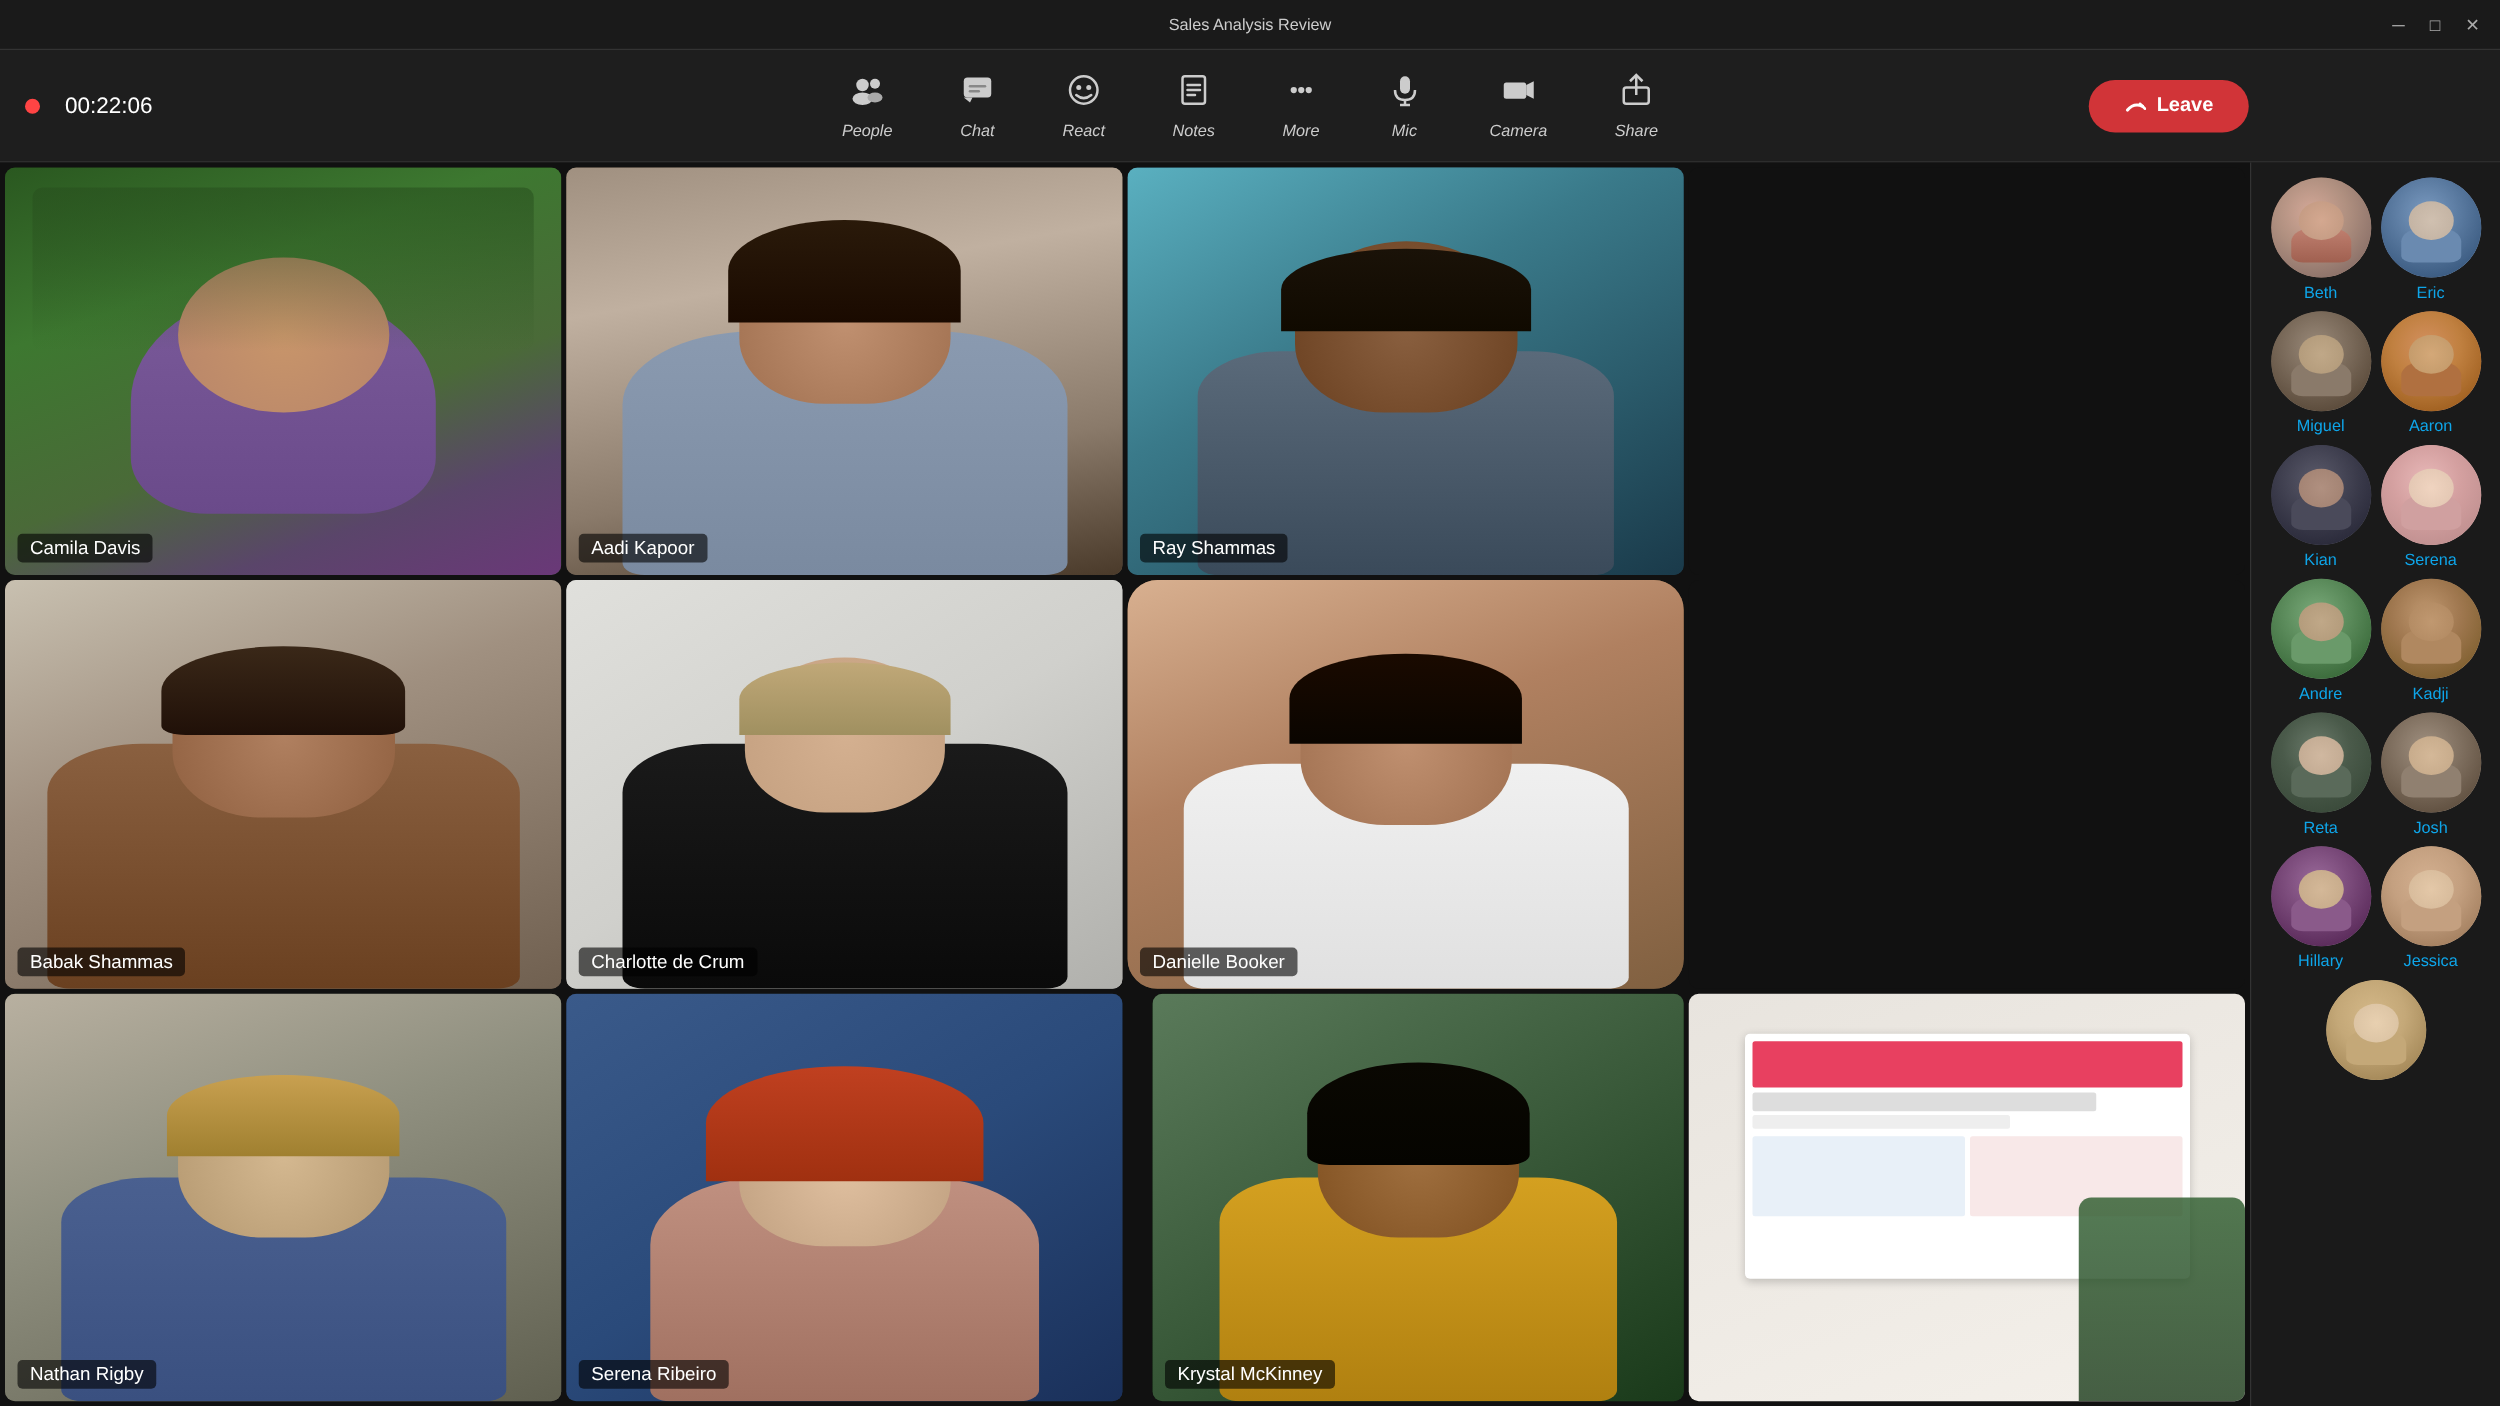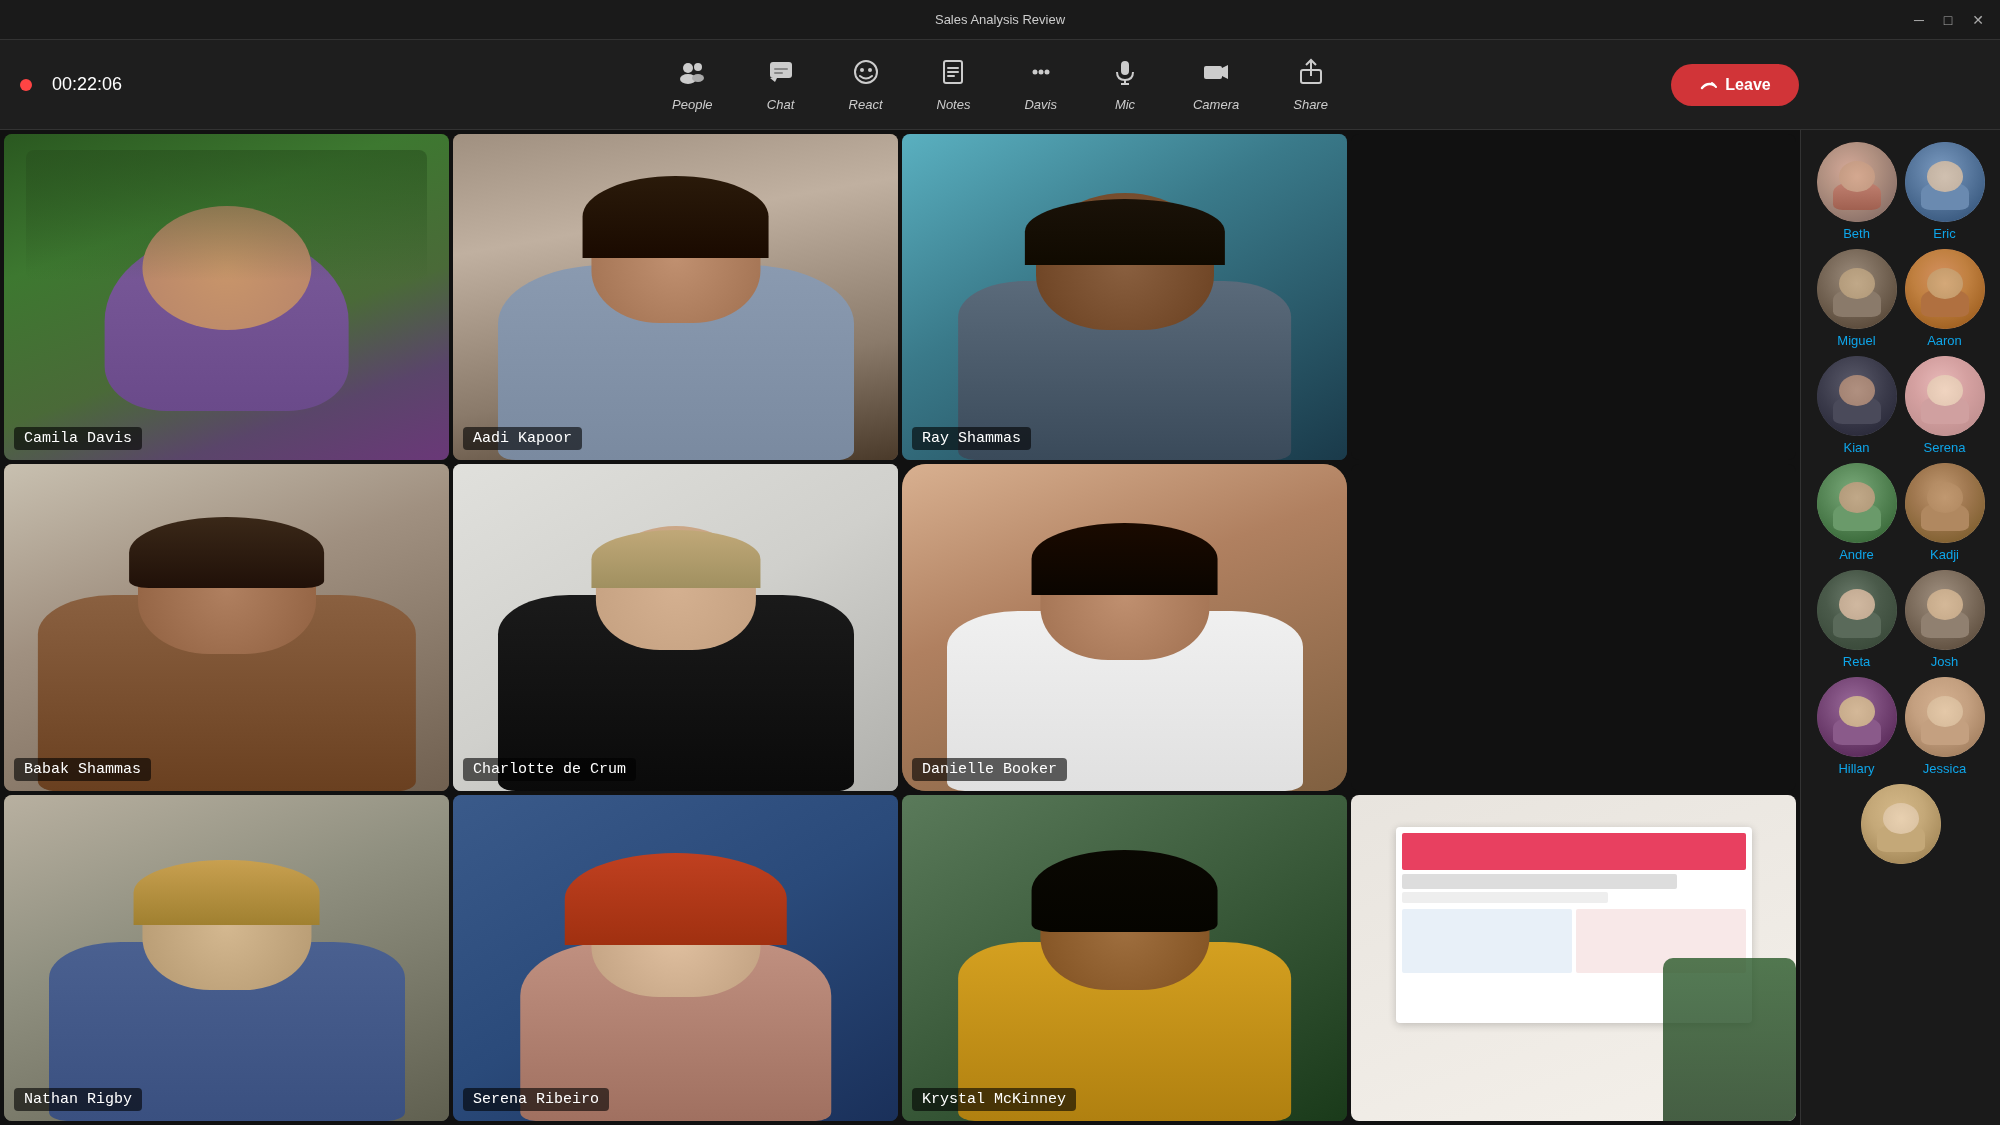--- a/index.html
+++ b/index.html
@@ -127,21 +127,20 @@
       gap: 4px;
       background: #111;
       padding: 4px;
     }
 
     .video-cell {
       position: relative;
       background: #2d2d2d;
       border-radius: 8px;
       overflow: hidden;
-      font-family: Liberation Mono, monospace;
     }
 
     
     .participant-name {
       position: absolute;
       bottom: 10px;
       left: 10px;
       background: rgba(0,0,0,0.6);
       color: #fff;
       padding: 3px 10px;
@@ -284,21 +283,21 @@
       <span class="label">Notes</span>
     </button>
     <button class="toolbar-btn">
       <span class="icon">
         <svg width="28" height="28" viewBox="0 0 28 28" fill="none">
           <circle cx="8" cy="14" r="2.5" fill="#ccc"></circle>
           <circle cx="14" cy="14" r="2.5" fill="#ccc"></circle>
           <circle cx="20" cy="14" r="2.5" fill="#ccc"></circle>
         </svg>
       </span>
-      <span class="label">Davis</span>
+      <span class="label">More</span>
     </button>
     <button class="toolbar-btn">
       <span class="icon">
         <svg width="28" height="28" viewBox="0 0 28 28" fill="none">
           <rect x="10" y="3" width="8" height="14" rx="4" fill="#ccc"></rect>
           <path d="M6 14 Q6 22 14 22 Q22 22 22 14" stroke="#ccc" stroke-width="2" fill="none"></path>
           <line x1="14" y1="22" x2="14" y2="26" stroke="#ccc" stroke-width="2"></line>
           <line x1="10" y1="26" x2="18" y2="26" stroke="#ccc" stroke-width="2"></line>
         </svg>
       </span>
@@ -408,21 +407,21 @@
 
     <div class="video-cell tile-nathan" style="grid-column:1; grid-row:3;">
       <div style="width:100%;height:100%;background:linear-gradient(160deg,#b8b0a0 0%,#909080 40%,#606050 100%);position:relative;">
         <div style="position:absolute;bottom:0;left:50%;transform:translateX(-50%);width:80%;height:55%;background:linear-gradient(180deg,#4a6090,#3a5080);border-radius:20% 20% 5% 5%;"></div>
         <div style="position:absolute;bottom:40%;left:50%;transform:translateX(-50%);width:38%;height:40%;background:radial-gradient(circle,#d4b890,#b49870);border-radius:50% 50% 40% 40%;"></div>
         <div style="position:absolute;bottom:60%;left:50%;transform:translateX(-50%);width:42%;height:20%;background:linear-gradient(180deg,#c8a050,#a08030);border-radius:50% 50% 0 0;"></div>
       </div>
       <div class="participant-name">Nathan Rigby</div>
     </div>
 
-    <div class="video-cell tile-krystal" style="grid-column:3; grid-row:3;">
+    <div class="video-cell tile-krystal" style="grid-column:3; grid-row:3;margin-left:20px;">
       <div style="width:100%;height:100%;background:linear-gradient(150deg,#5a7a5a 0%,#3a5a3a 50%,#1a3a1a 100%);position:relative;">
         <div style="position:absolute;bottom:0;left:50%;transform:translateX(-50%);width:75%;height:55%;background:linear-gradient(180deg,#d4a020,#b08010);border-radius:20% 20% 5% 5%;"></div>
         <div style="position:absolute;bottom:40%;left:50%;transform:translateX(-50%);width:38%;height:40%;background:radial-gradient(circle,#a07040,#805020);border-radius:50% 50% 40% 40%;"></div>
         <div style="position:absolute;bottom:58%;left:50%;transform:translateX(-50%);width:42%;height:25%;background:linear-gradient(180deg,#0a0802,#050400);border-radius:50% 50% 10% 10%;"></div>
       </div>
       <div class="participant-name">Krystal McKinney</div>
     </div>
 
     <div class="video-cell" style="grid-column:4; grid-row:1; background:#111;"></div>
     <div class="video-cell" style="grid-column:4; grid-row:2; background:#111;"></div>

